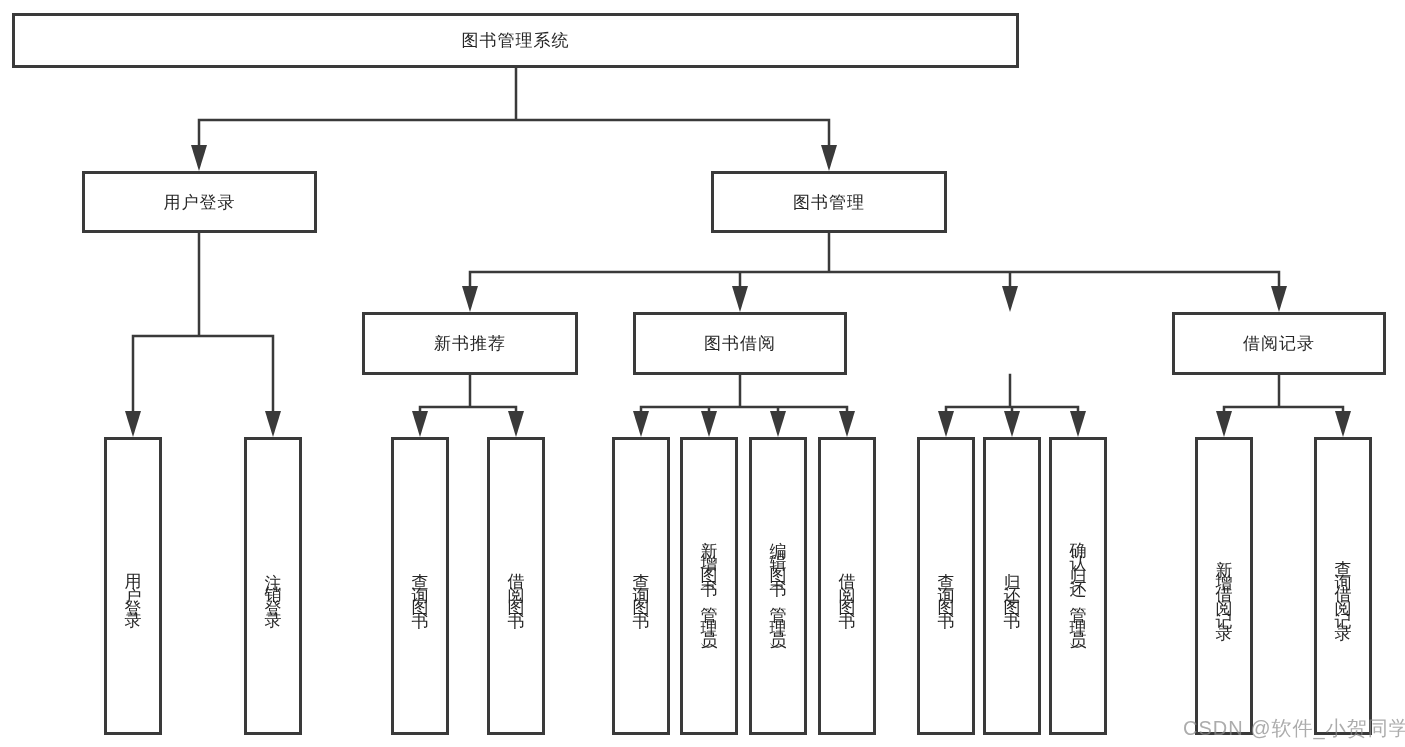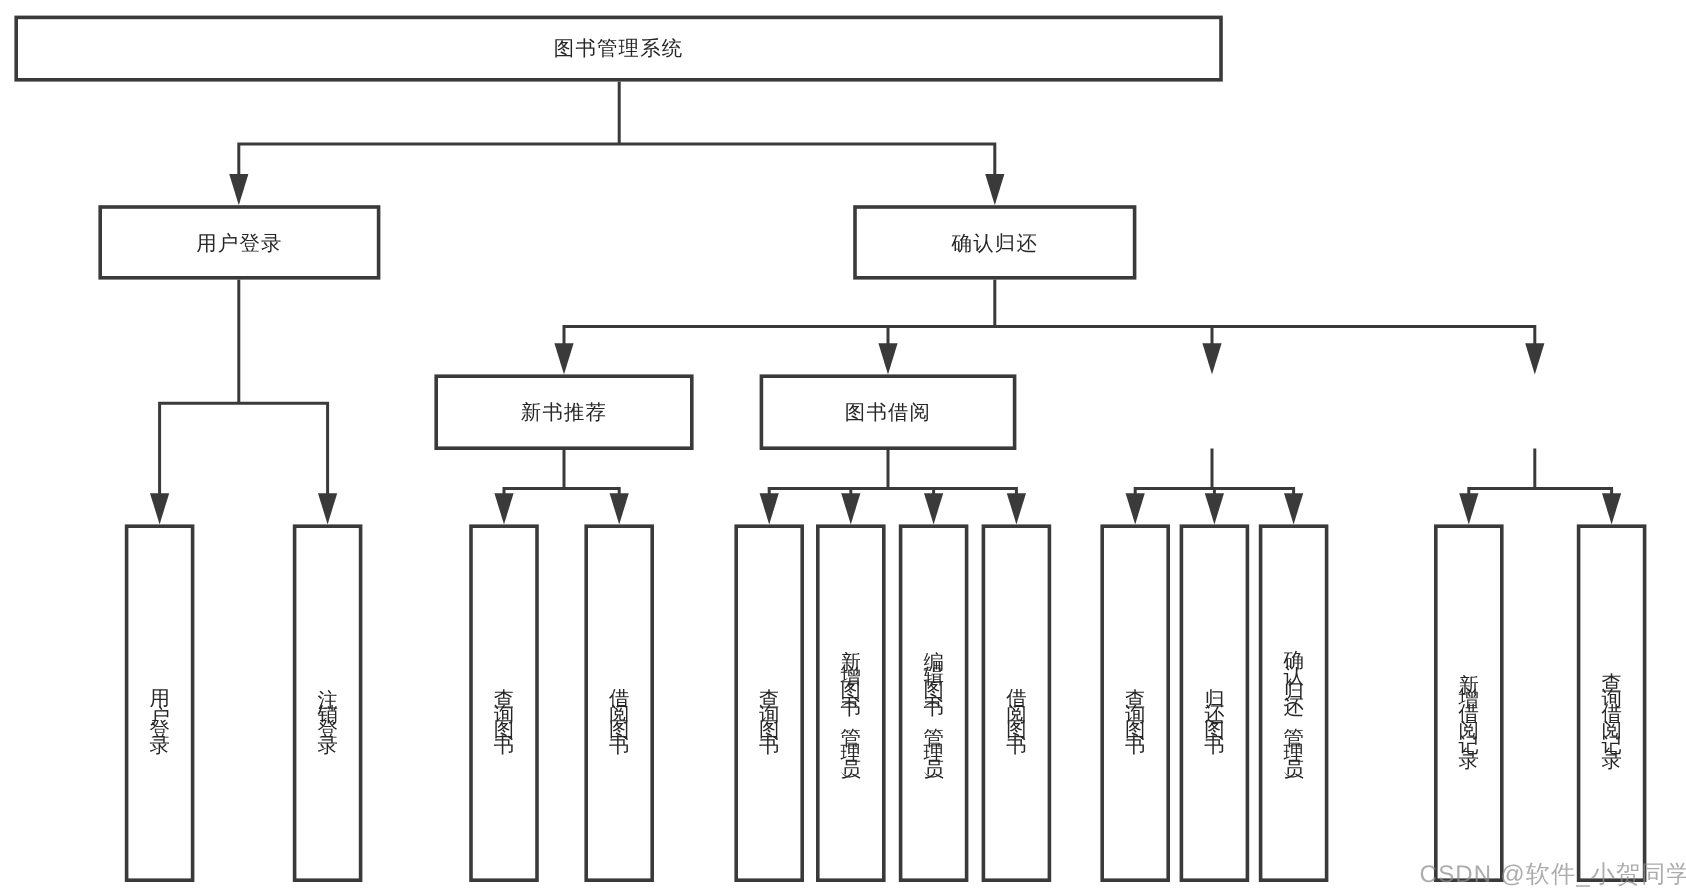--- a/index.html
+++ b/index.html
@@ -95,28 +95,31 @@
   </svg>
 
   <div class="node root">
     <span>图书管理系统</span>
   </div>
 
   <div class="node lvl1" style="left:82px;width:235px">
     <span>用户登录</span>
   </div>
   <div class="node lvl1" style="left:711px;width:236px">
-    <span>确认归还</span>
+    <span>图书管理</span>
   </div>
 
   <div class="node lvl2" style="left:362px;width:216px">
     <span>新书推荐</span>
   </div>
   <div class="node lvl2" style="left:633px;width:214px">
     <span>图书借阅</span>
+  </div>
+  <div class="node lvl2" style="left:1172px;width:214px">
+    <span>借阅记录</span>
   </div>
 
   <div class="node leaf" style="left:104px">
     <span class="vtext">用户登录</span>
   </div>
   <div class="node leaf" style="left:244px">
     <span class="vtext">注销登录</span>
   </div>
 
   <div class="node leaf" style="left:391px">

